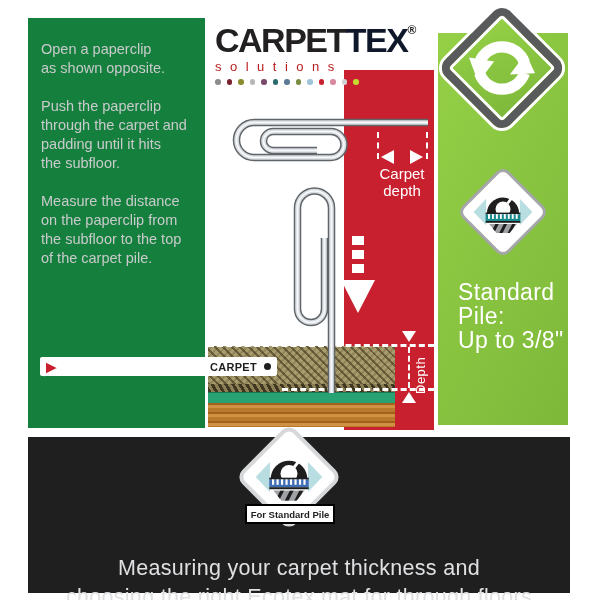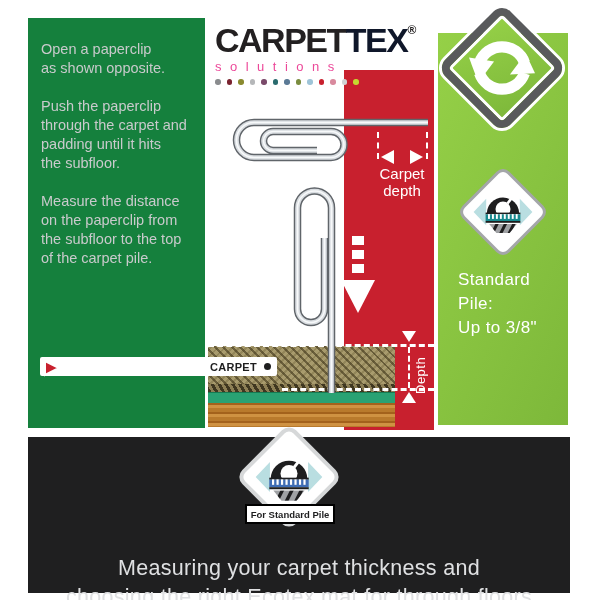--- a/index.html
+++ b/index.html
@@ -14,37 +14,37 @@
   .band-red{left:344px;top:70px;width:90px;height:360px;background:#c8202e;z-index:0;}
   .panel-green{left:438px;top:33px;width:130px;height:392px;z-index:0;
                background:linear-gradient(115deg,#95d047,#7db83a);}
   .band-black{left:28px;top:437px;width:542px;height:156px;background:#1f1f20;z-index:2;}
 
   
   .logo{left:215px;top:12px;z-index:1;}
   .brand{font-size:34px;font-weight:bold;letter-spacing:-1.5px;line-height:36px;color:#232021;white-space:nowrap;}
   .brand .accent{color:#0f172a;}
   .brand sup{font-size:12px;letter-spacing:0;vertical-align:18px;color:#232021;}
-  .tagline{font-size:13px;letter-spacing:8.5px;color:#ec4899;margin-top:1px;}
+  .tagline{font-size:13px;letter-spacing:8.5px;color:#b91c1c;margin-top:1px;}
   .dots{display:flex;gap:6px;margin-top:5px;}
   .dots span{width:5.5px;height:5.5px;border-radius:50%;display:inline-block;}
 
   
   .diamond{transform:rotate(45deg);box-sizing:border-box;}
   .d-recycle{left:456px;top:22px;width:92px;height:92px;border:8px solid #595a5c;border-radius:12px;
              background:linear-gradient(115deg,#95d047,#7db83a);
              box-shadow:inset 0 0 0 3px #fff,0 0 0 3px #fff;z-index:3;}
   .d-mat-top{left:470px;top:179px;width:66px;height:66px;border:3px solid #a4a6a9;border-radius:9px;
              background:#fff;z-index:3;}
   .d-mat-bottom{left:251px;top:439px;width:76px;height:76px;border:4px solid #d6d8d9;border-radius:10px;
                 background:#fff;z-index:3;}
   .icon{z-index:4;pointer-events:none;}
 
   
-  .pile-text{left:458px;top:268px;color:#fff;font-size:17px;line-height:24px;letter-spacing:.4px;
+  .pile-text{left:458px;top:280px;color:#fff;font-size:23px;line-height:24px;letter-spacing:.4px;
              white-space:pre-line;z-index:4;}
 
   
   .photo{left:208px;top:346px;width:187px;height:81px;z-index:1;}
   .ph-pile{left:0;top:0;width:187px;height:38px;background-color:#a89b6d;
     background-image:repeating-linear-gradient(45deg,rgba(56,46,20,.55) 0 2px,transparent 2px 6px),
                      repeating-linear-gradient(-45deg,rgba(125,113,70,.5) 0 2px,transparent 2px 5px);}
   .ph-backing{left:0;top:38px;width:187px;height:8px;
     background:repeating-linear-gradient(60deg,#3f3720 0 3px,#8d7f55 3px 6px);}
   .ph-padding{left:0;top:46px;width:187px;height:11px;background:#29a273;border-top:1px solid #157a52;}

